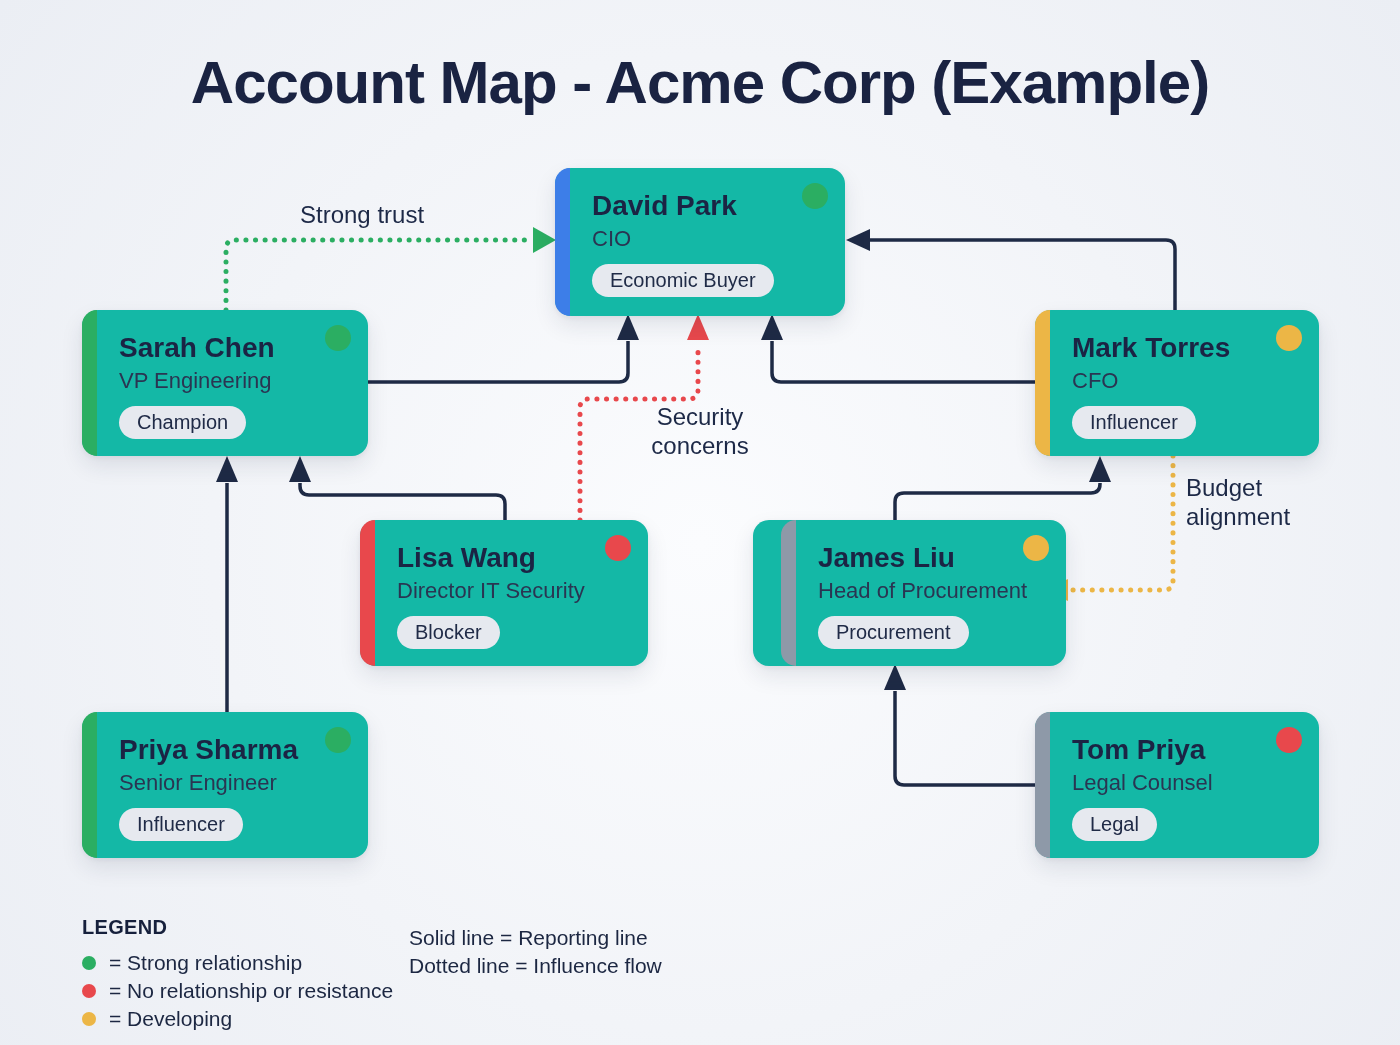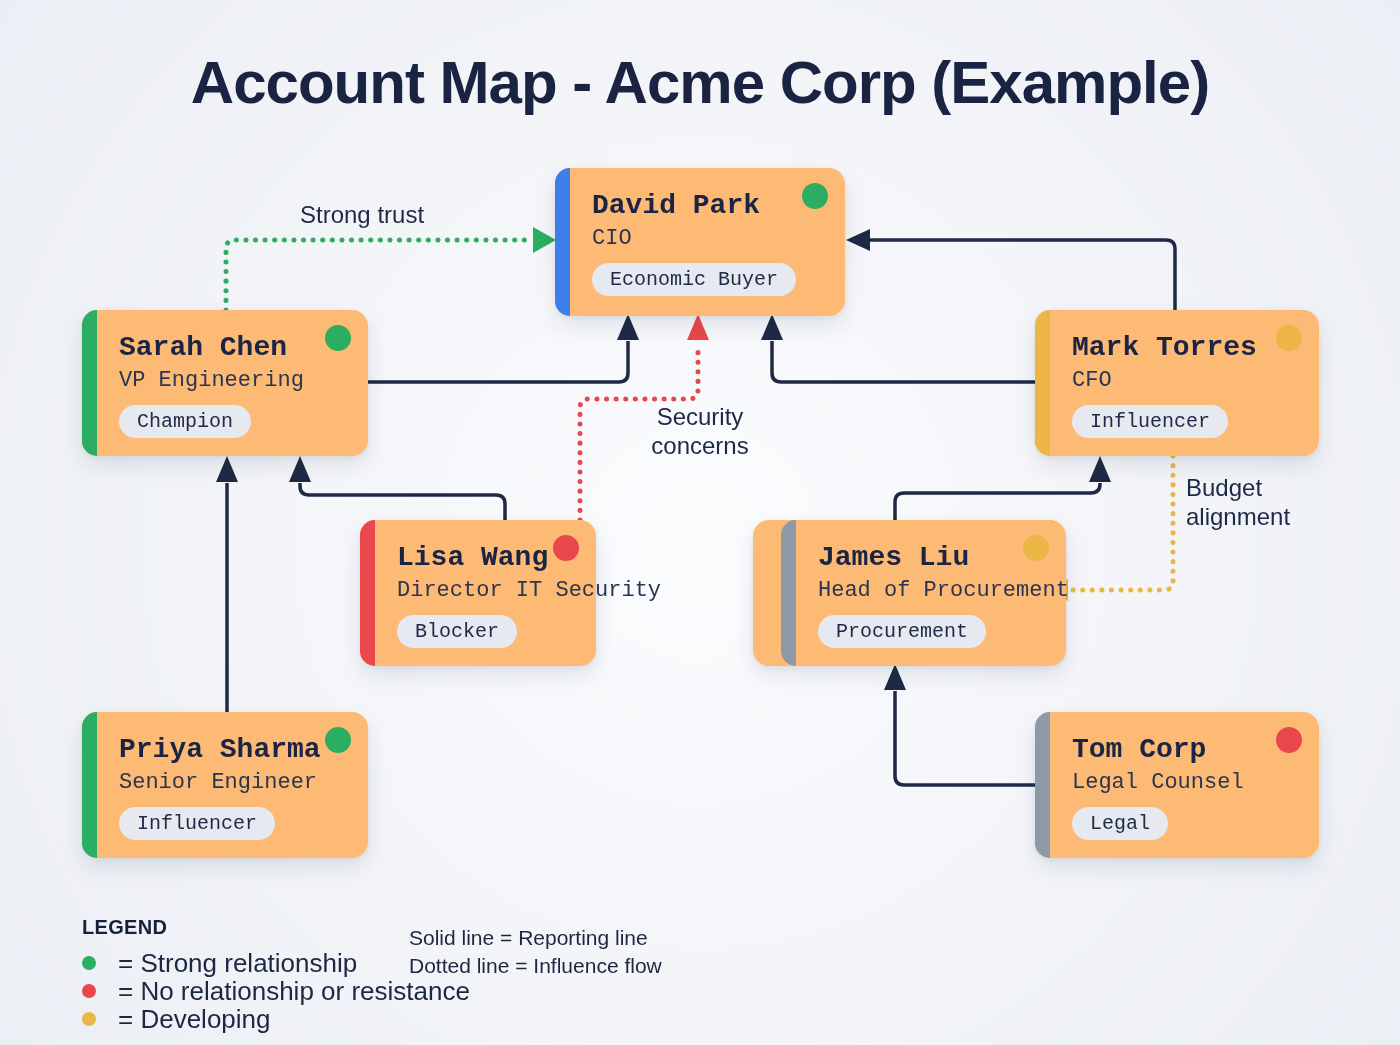--- a/index.html
+++ b/index.html
@@ -9,24 +9,23 @@
     background:radial-gradient(circle at 50% 52%, #fbfcfe 0%, #f2f4f8 55%, #ebeef4 100%);
     color:#1b2444;
     position:relative;overflow:hidden;
   }
   .canvas{position:absolute;inset:0;}
   h1.title{
     position:absolute;left:0;top:48px;width:1400px;margin:0;
     text-align:center;font-size:60px;font-weight:800;letter-spacing:-1px;color:#1a2342;
   }
   .card{
-    position:absolute;background:#fdba74;border-radius:16px;
+    position:absolute;background:#14b8a6;border-radius:16px;
     box-shadow:0 10px 22px rgba(27,36,68,.10), 0 2px 5px rgba(27,36,68,.06);
     display:flex;
-    font-family:Liberation Mono, monospace;
   }
   .bar{width:15px;border-radius:16px 0 0 16px;flex:0 0 15px;}
   .card .content{padding:22px 20px 16px 22px;min-width:0;}
   .name{font-size:28px;font-weight:800;color:#1b2444;line-height:1.15;white-space:nowrap;}
   .role{font-size:22px;color:#2a3552;margin-top:4px;white-space:nowrap;}
   .badge{
     display:inline-block;margin-top:12px;background:#e6e9ef;color:#202b47;
     font-size:20px;padding:5px 18px;border-radius:20px;white-space:nowrap;
   }
   .dot{position:absolute;top:15px;right:17px;width:26px;height:26px;border-radius:50%;}
@@ -39,21 +38,21 @@
   .edge.yellow{stroke:#ecb646;}
   .ah-dark{fill:#1e2a45;}
   .ah-green{fill:#2bae62;}
   .ah-red{fill:#e8484c;}
   .ah-yellow{fill:#ecb646;}
   .edge-label{
     position:absolute;font-size:24px;color:#1d2947;line-height:29px;
   }
   .legend{position:absolute;left:82px;top:894px;}
   .legend-heading{font-size:20px;font-weight:800;letter-spacing:.3px;color:#16203c;margin-bottom:10px;margin-top:22px;}
-  .legend-row{display:flex;align-items:center;gap:22px;height:28px;font-size:26px;color:#1c2742;}
+  .legend-row{display:flex;align-items:center;gap:13px;height:28px;font-size:21px;color:#1c2742;}
   .legend-dot{width:14px;height:14px;border-radius:50%;flex:0 0 14px;}
   .legend-lines{position:absolute;left:409px;top:924px;font-size:21px;color:#1c2742;line-height:28px;}
 </style>
 </head>
 <body>
 
 <div class="canvas">
 
   <h1 class="title">Account Map - Acme Corp (Example)</h1>
 
@@ -117,21 +116,21 @@
   <div class="card" style="left:1035px;top:310px;width:284px;height:146px;">
     <div class="bar" style="background: rgb(236, 182, 70);"></div>
     <div class="dot" style="background: rgb(236, 182, 70);"></div>
     <div class="content">
       <div class="name">Mark Torres</div>
       <div class="role">CFO</div>
       <span class="badge">Influencer</span>
     </div>
   </div>
 
-  <div class="card" style="left:360px;top:520px;width:236px;height:146px;">
+  <div class="card" style="left:360px;top:520px;width:288px;height:146px;">
     <div class="bar" style="background: rgb(232, 72, 76);"></div>
     <div class="dot" style="background: rgb(232, 72, 76);"></div>
     <div class="content">
       <div class="name">Lisa Wang</div>
       <div class="role">Director IT Security</div>
       <span class="badge">Blocker</span>
     </div>
   </div>
 
   <div class="card" style="left:753px;top:520px;width:285px;height:146px;padding-left:28px;">
@@ -151,21 +150,21 @@
       <div class="name">Priya Sharma</div>
       <div class="role">Senior Engineer</div>
       <span class="badge">Influencer</span>
     </div>
   </div>
 
   <div class="card" style="left:1035px;top:712px;width:284px;height:146px;">
     <div class="bar" style="background: rgb(142, 153, 168);"></div>
     <div class="dot" style="background: rgb(232, 72, 76);"></div>
     <div class="content">
-      <div class="name">Tom Corp</div>
+      <div class="name">Tom Priya</div>
       <div class="role">Legal Counsel</div>
       <span class="badge">Legal</span>
     </div>
   </div>
 
   <div class="legend">
     <div class="legend-heading">LEGEND</div>
     <div class="legend-row">
       <span class="legend-dot" style="background: rgb(43, 174, 98);"></span>
       <span>= Strong relationship</span>

